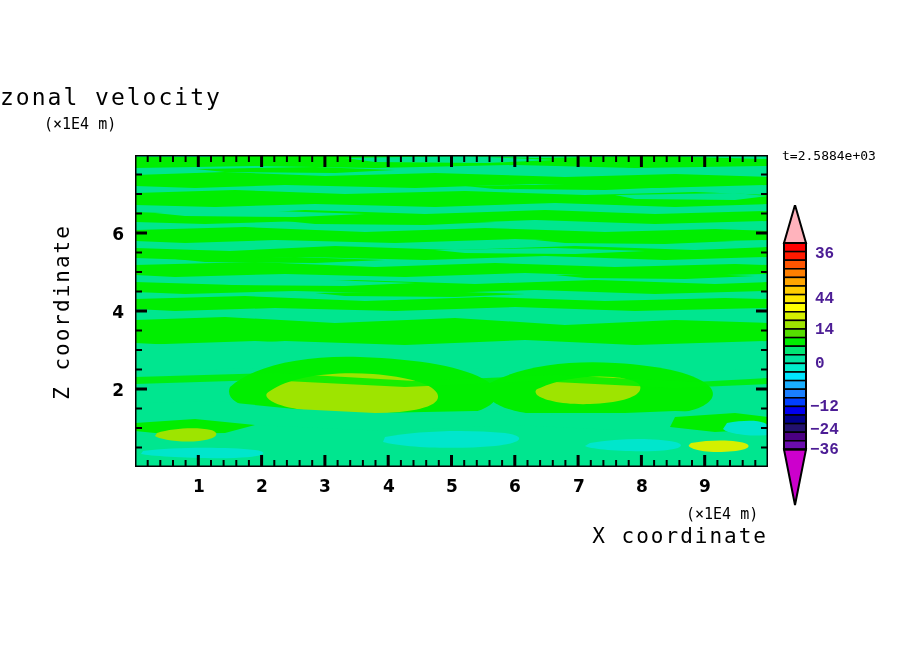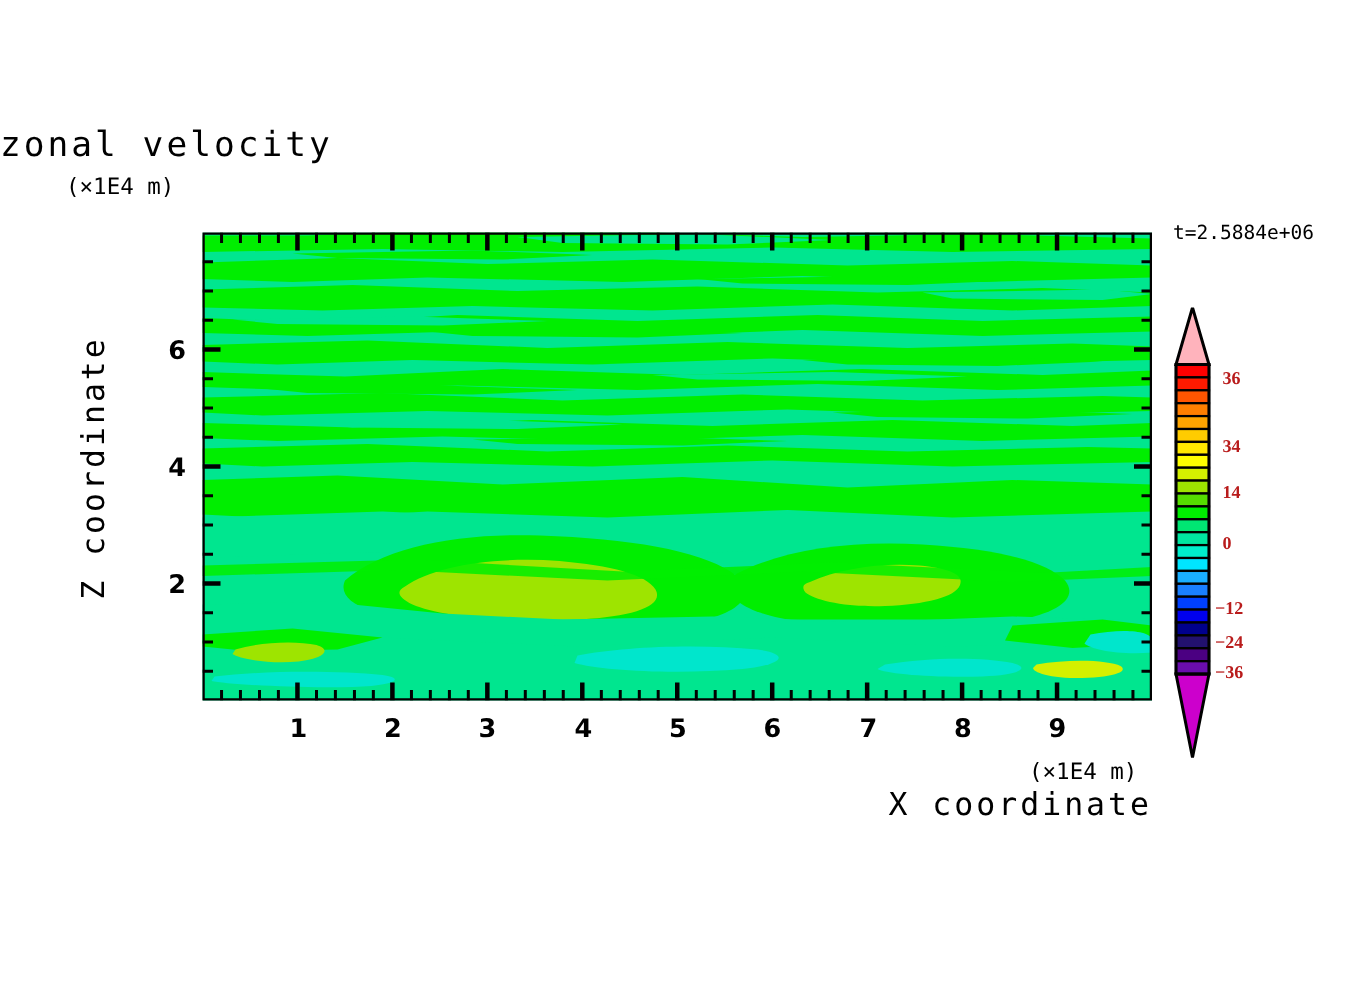--- a/index.html
+++ b/index.html
@@ -36,34 +36,34 @@
     left:-33px;top:300px;width:190px;text-align:center;
     font-size:21px;letter-spacing:2px;color:#000;
     font-family:"DejaVu Sans Mono", monospace;font-weight:300;
     transform:rotate(-90deg);transform-origin:center center;
   }
   .tick-label{
     font-size:17px;color:#000;font-weight:bold;
     font-family:"DejaVu Sans", sans-serif;
   }
   .cb-label{
-    font-size:12px;color:#b91c1c;font-weight:bold;
-    font-family:Liberation Serif, serif;
+    font-size:16px;color:#4c1d95;font-weight:bold;
+    font-family:Liberation Mono, monospace;
   }
   #plot-frame{left:135px;top:155px;width:633px;height:312px;}
   #colorbar-group{left:780px;top:205px;}
 </style>
 </head>
 <body>
 
 <div class="abs" id="plot-title">zonal velocity</div>
 
 <div class="abs" id="unit-top-left">(×1E4 m)</div>
 <div class="abs" id="unit-bottom-right">(×1E4 m)</div>
-<div class="abs" id="time-stamp">t=2.5884e+06</div>
+<div class="abs" id="time-stamp">t=2.5884e+03</div>
 
 <div class="abs" id="x-axis-title">X coordinate</div>
 <div class="abs" id="y-axis-title">Z coordinate</div>
 
 <div class="abs" id="plot-frame">
   <svg width="633" height="312" viewBox="0 0 633 312" style="display:block">
     <defs>
       <clipPath id="pclip">
           <rect x="0" y="0" width="633" height="312"></rect>
         </clipPath>
@@ -327,18 +327,18 @@
       <rect x="4" y="227.2" width="22" height="8.6" fill="#4B0082"></rect>
       <rect x="4" y="235.8" width="22" height="8.6" fill="#6A0DAD"></rect>
     </g>
 
     <polygon points="4,244.4 26,244.4 15,300" fill="#CC00CC" stroke="#000" stroke-width="2"></polygon>
     <rect x="4" y="38" width="22" height="206.4" fill="none" stroke="#000" stroke-width="2"></rect>
   </svg>
 </div>
 
 <div class="abs cb-label" style="left:815px;top:245px">36</div>
-<div class="abs cb-label" style="left:815px;top:290px">34</div>
+<div class="abs cb-label" style="left:815px;top:290px">44</div>
 <div class="abs cb-label" style="left:815px;top:321px">14</div>
 <div class="abs cb-label" style="left:815px;top:355px">0</div>
 <div class="abs cb-label" style="left:810px;top:398px">−12</div>
 <div class="abs cb-label" style="left:810px;top:421px">−24</div>
 <div class="abs cb-label" style="left:810px;top:441px">−36</div>
 
 </body></html>

